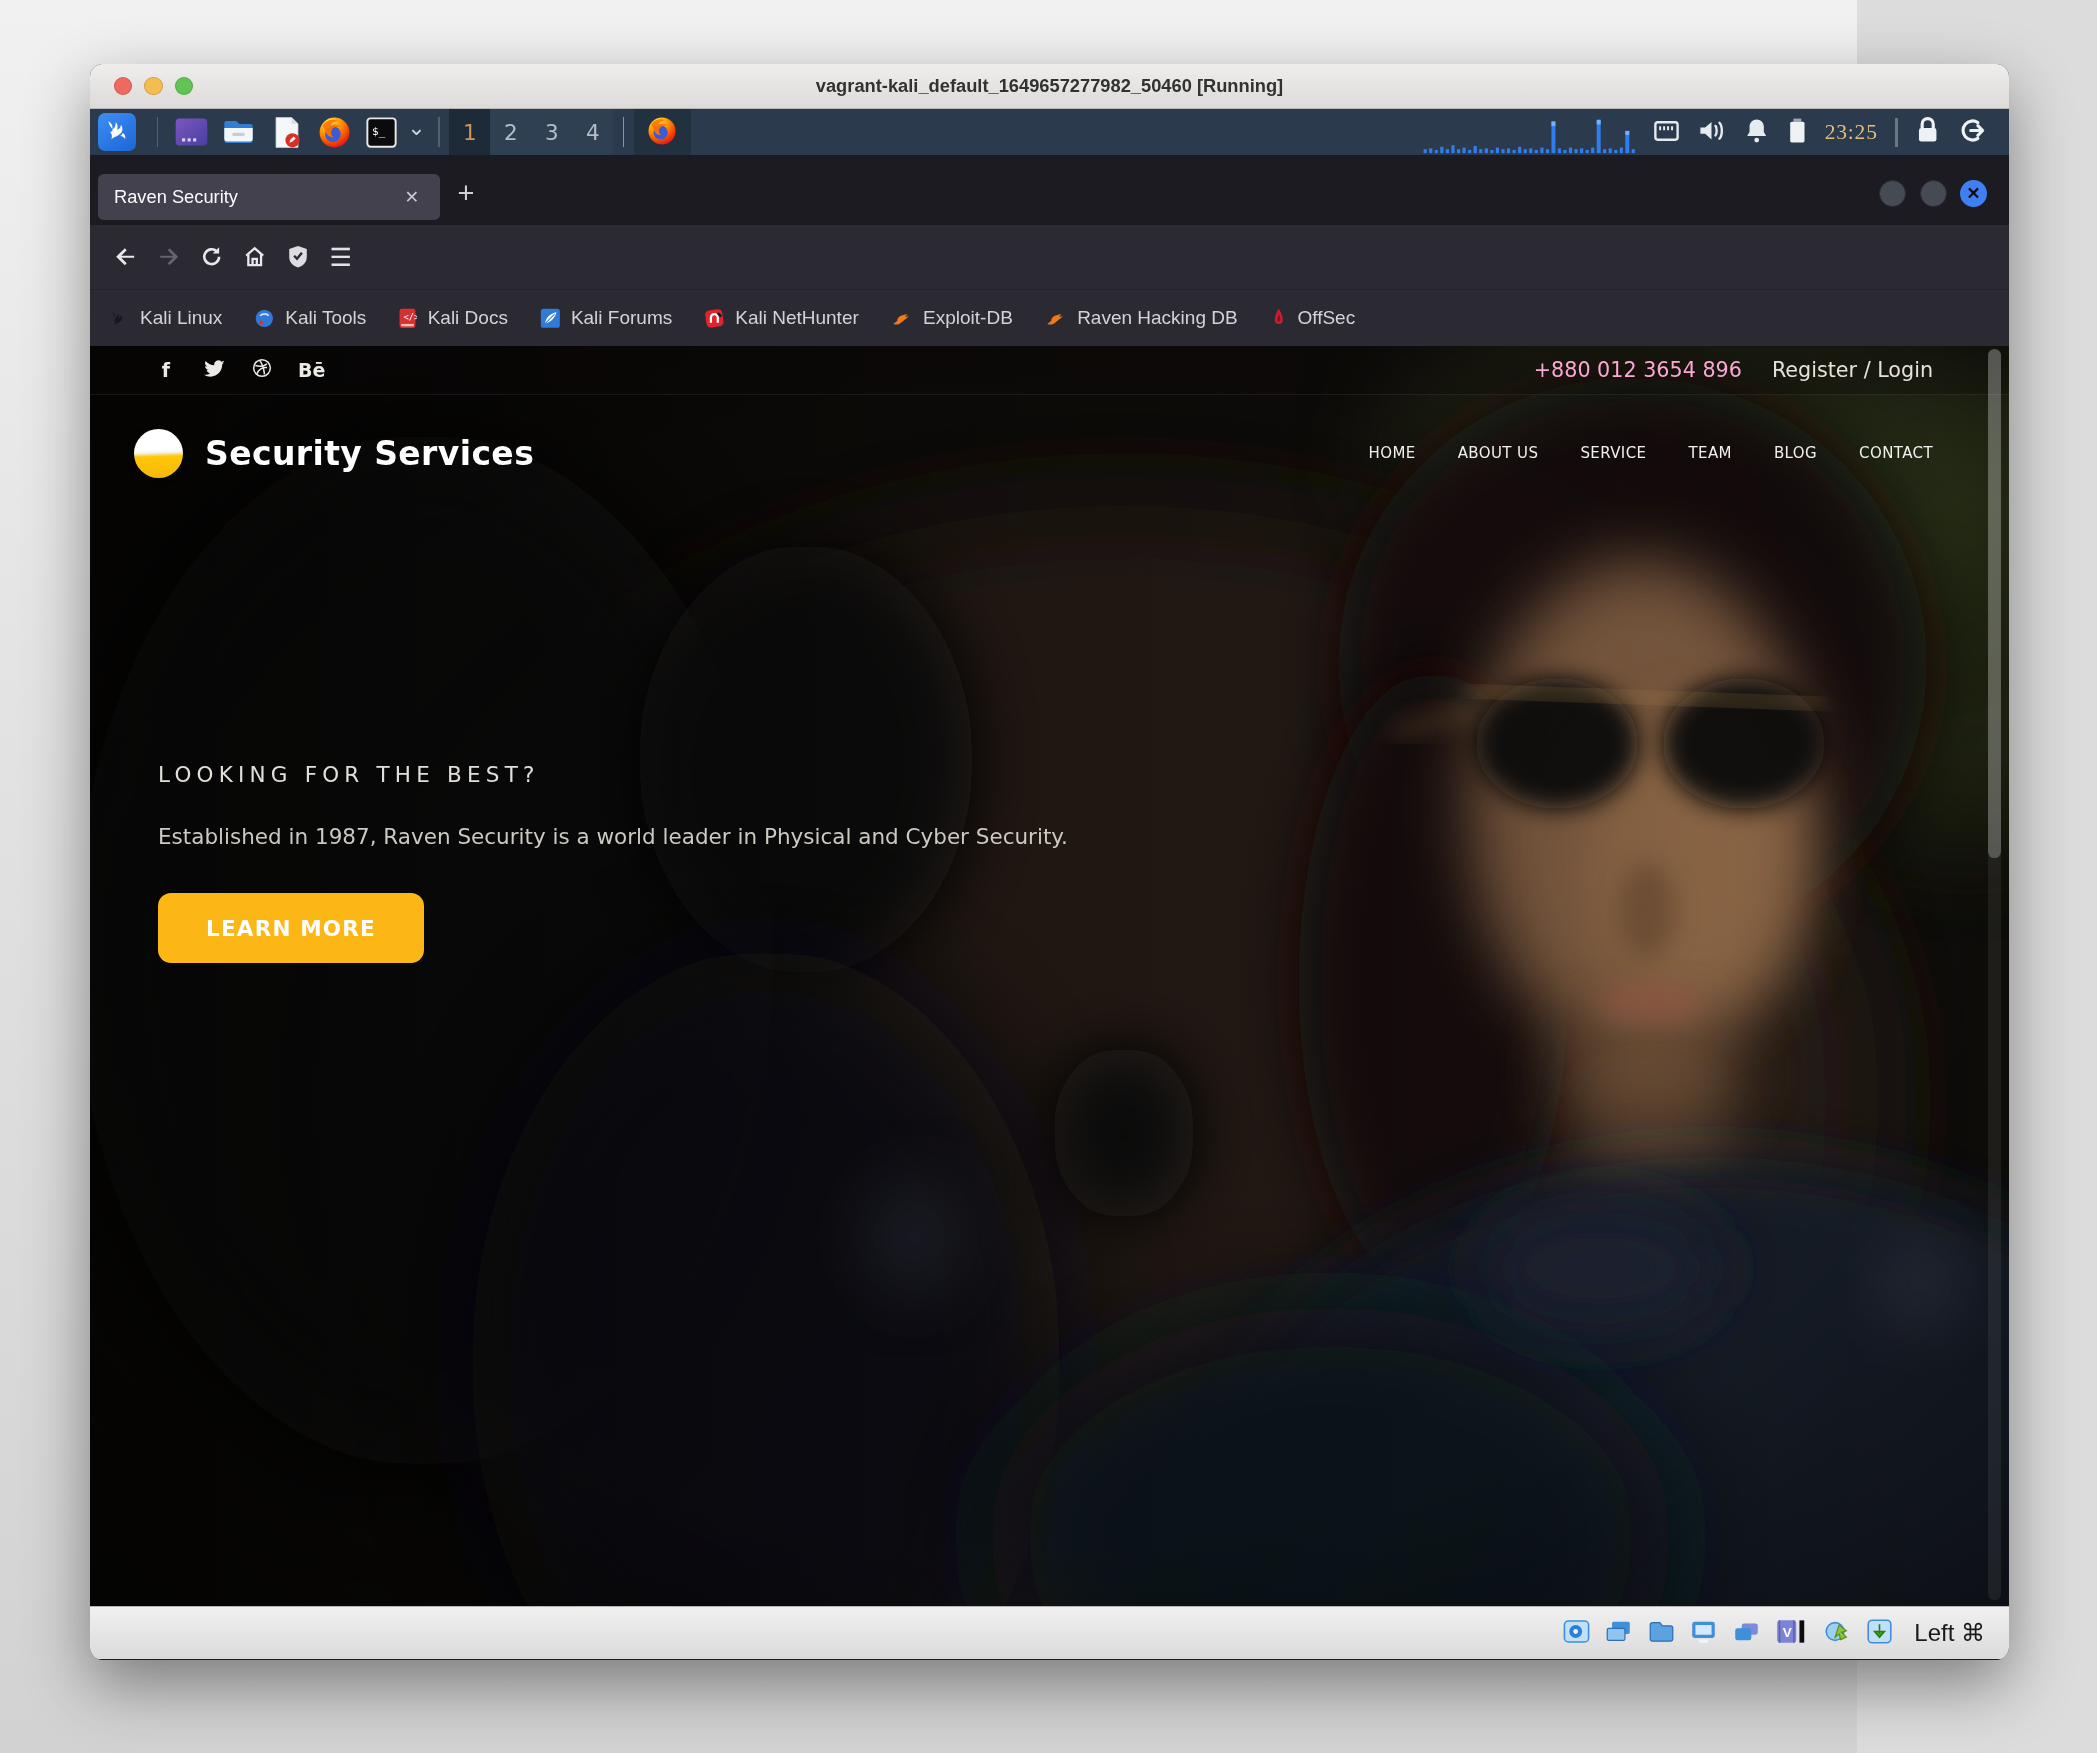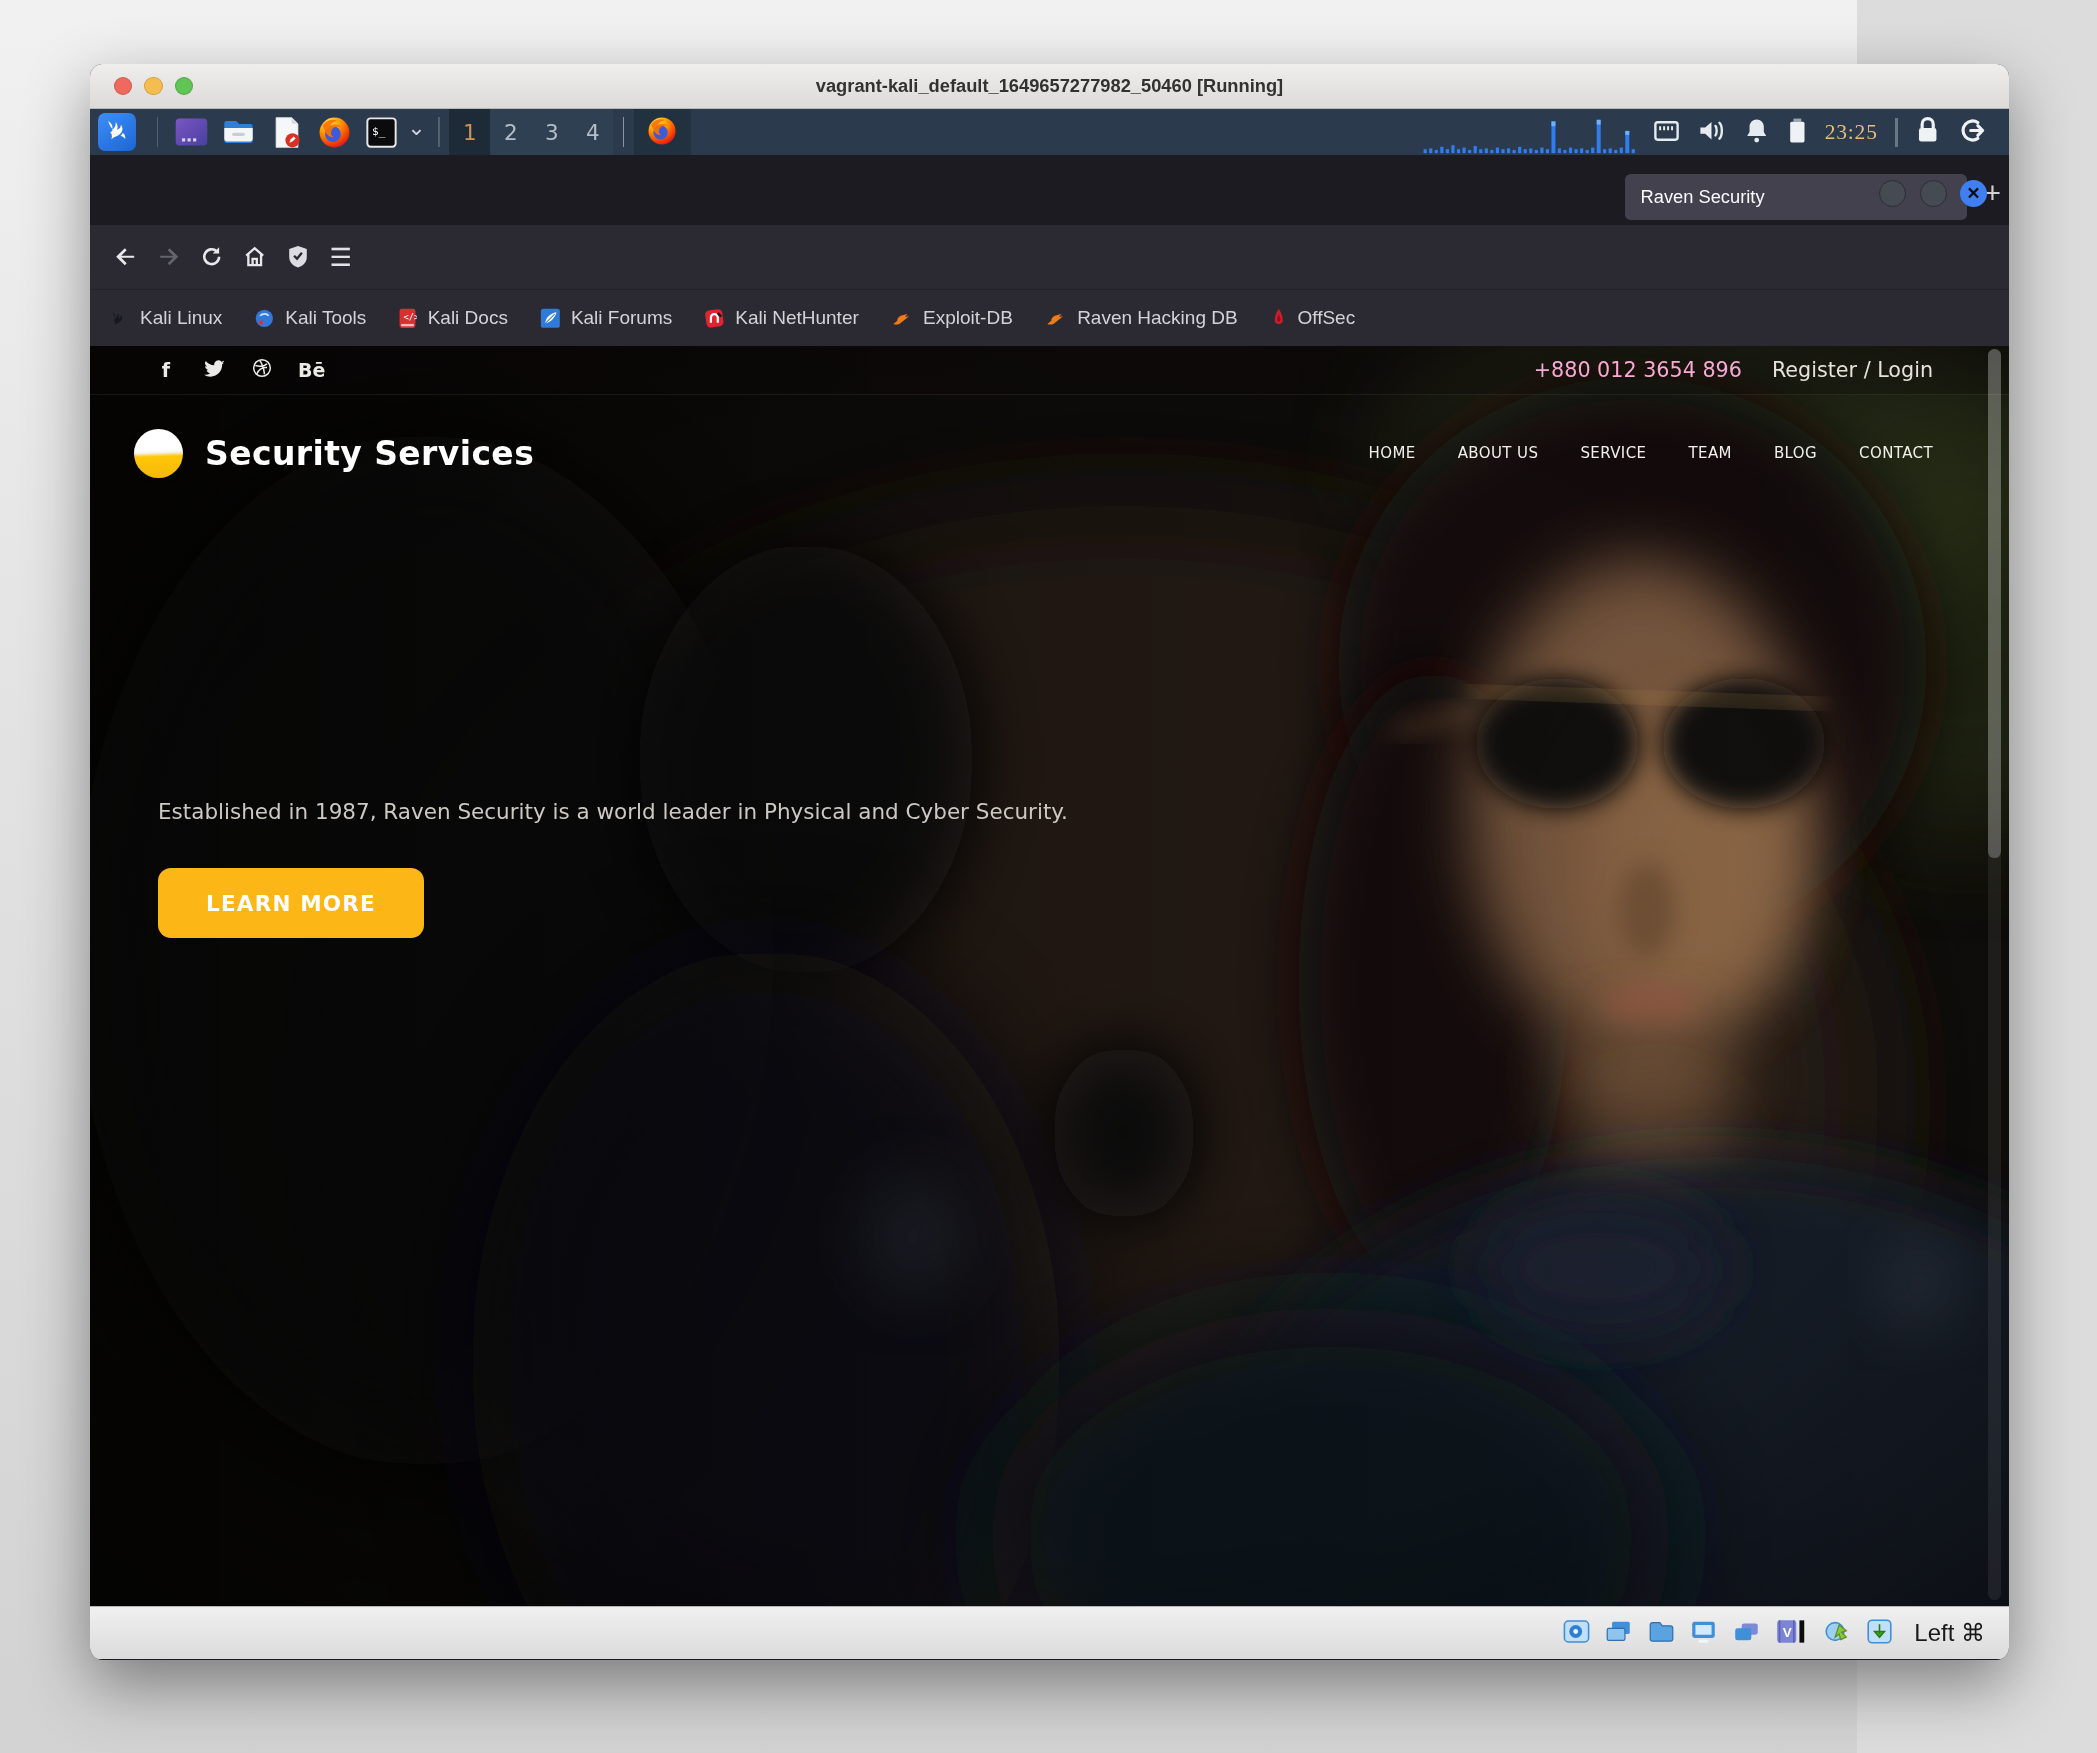--- a/index.html
+++ b/index.html
@@ -30,21 +30,21 @@
   .ws { width:41px; height:46px; display:grid; place-items:center;
     font-family:"DejaVu Sans", sans-serif; font-size:21.5px; color:#b4bec9; background:#2f4052; }
   .ws.active { background:#1d2b38; color:#cf9355; }
   .ff-task { width:57px; height:46px; background:#223140; display:grid; place-items:center; }
   .cpu-graph { margin-left:auto; width:216px; height:46px; display:flex; align-items:flex-end; }
   .tray { display:flex; align-items:center; gap:17.5px; padding:0 16px 0 14.3px; }
   .clock { font-family:Liberation Serif, serif; font-size:21.5px; color:#e5bd7c; letter-spacing:0.8px; }
   .tsep { width:2.4px; height:29px; background:#6a7682; }
 
   
-  .tabbar { height:70px; flex:0 0 70px; background:#1c1b22; position:relative; display:flex; align-items:flex-start; padding:19px 8px 0;justify-content:flex-end; }
+  .tabbar { height:70px; flex:0 0 70px; background:#1c1b22; position:relative; display:flex; align-items:flex-start; padding:19px 8px 0; }
   .tab { width:342px; height:46px; background:#42414d; border-radius:5.6px; display:flex; align-items:center;
     padding:0 16px; color:#fbfbfe; }
   .tab-title { flex:1; font-size:18.3px; }
   .tab-close { color:#c9c9cf; font-size:17.5px; padding:3.2px 4.8px; }
   .newtab { font-size:29px; color:#d0d0d4; margin:3.2px 0 0 17.5px; }
   .win-ctrls { position:absolute; right:22px; top:25.4px; display:flex; gap:13.5px; align-items:center; }
   .wc { width:27px; height:27px; border-radius:50%; background:#454a53; border:0.8px solid #2a2d33; }
   .wc.close { background:#3f7ff2; color:#0c0c10; display:grid; place-items:center; font-weight:bold; font-size:16.7px; border:none; }
 
   .navbar { height:64px; flex:0 0 64px; background:#2b2a33; display:flex; align-items:center; padding:0 14.3px; }
@@ -476,20 +476,21 @@
           <span class="nav-item">HOME</span>
           <span class="nav-item">ABOUT US</span>
           <span class="nav-item">SERVICE</span>
           <span class="nav-item">TEAM</span>
           <span class="nav-item">BLOG</span>
           <span class="nav-item">CONTACT</span>
         </div>
       </div>
 
       <div class="hero">
+        <div class="kicker">LOOKING FOR THE BEST?</div>
         <p class="hero-sub">Established in 1987, Raven Security is a world leader in Physical and Cyber Security.</p>
         <button class="cta">LEARN MORE</button>
       </div>
 
       <div class="scrollbar">
         <div class="scroll-thumb"></div>
       </div>
     </div>
 
     <div class="vbox-status">

